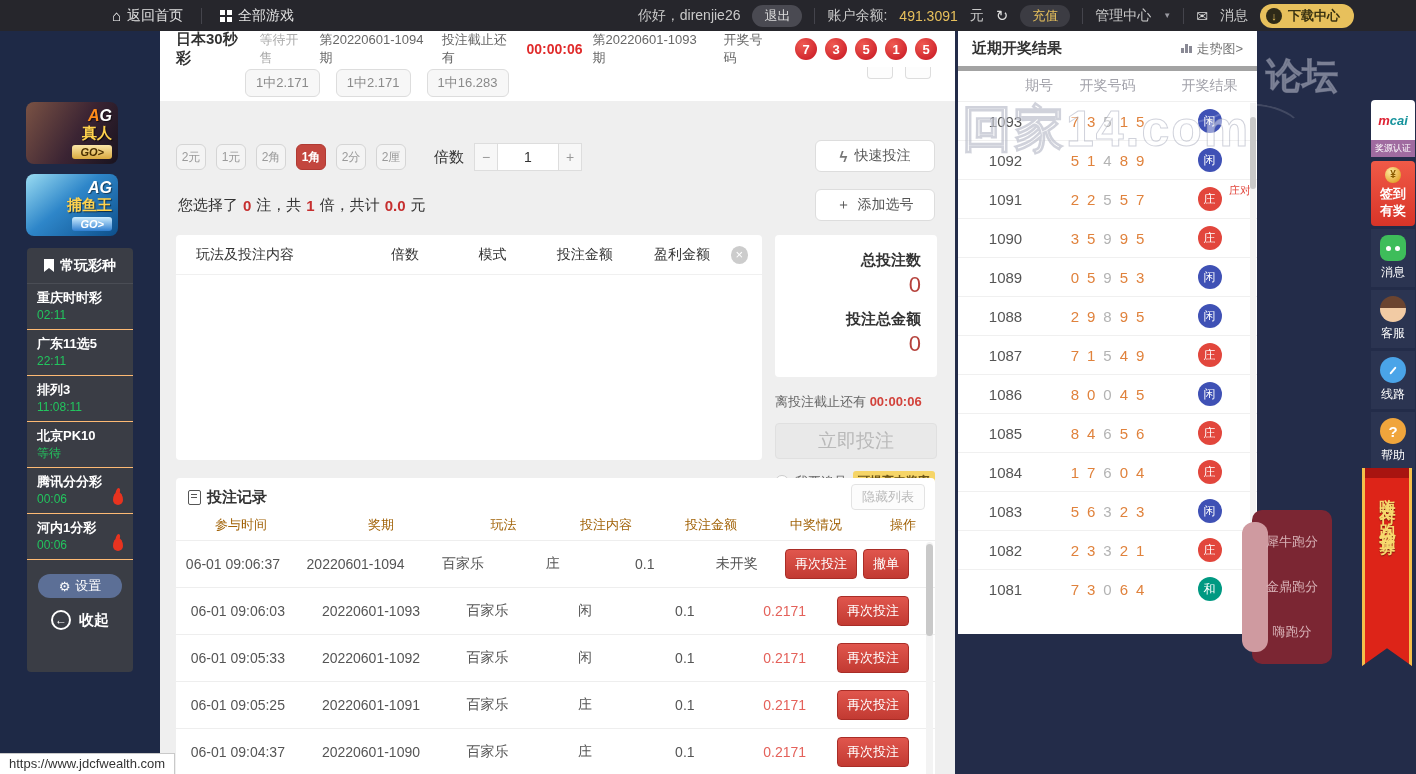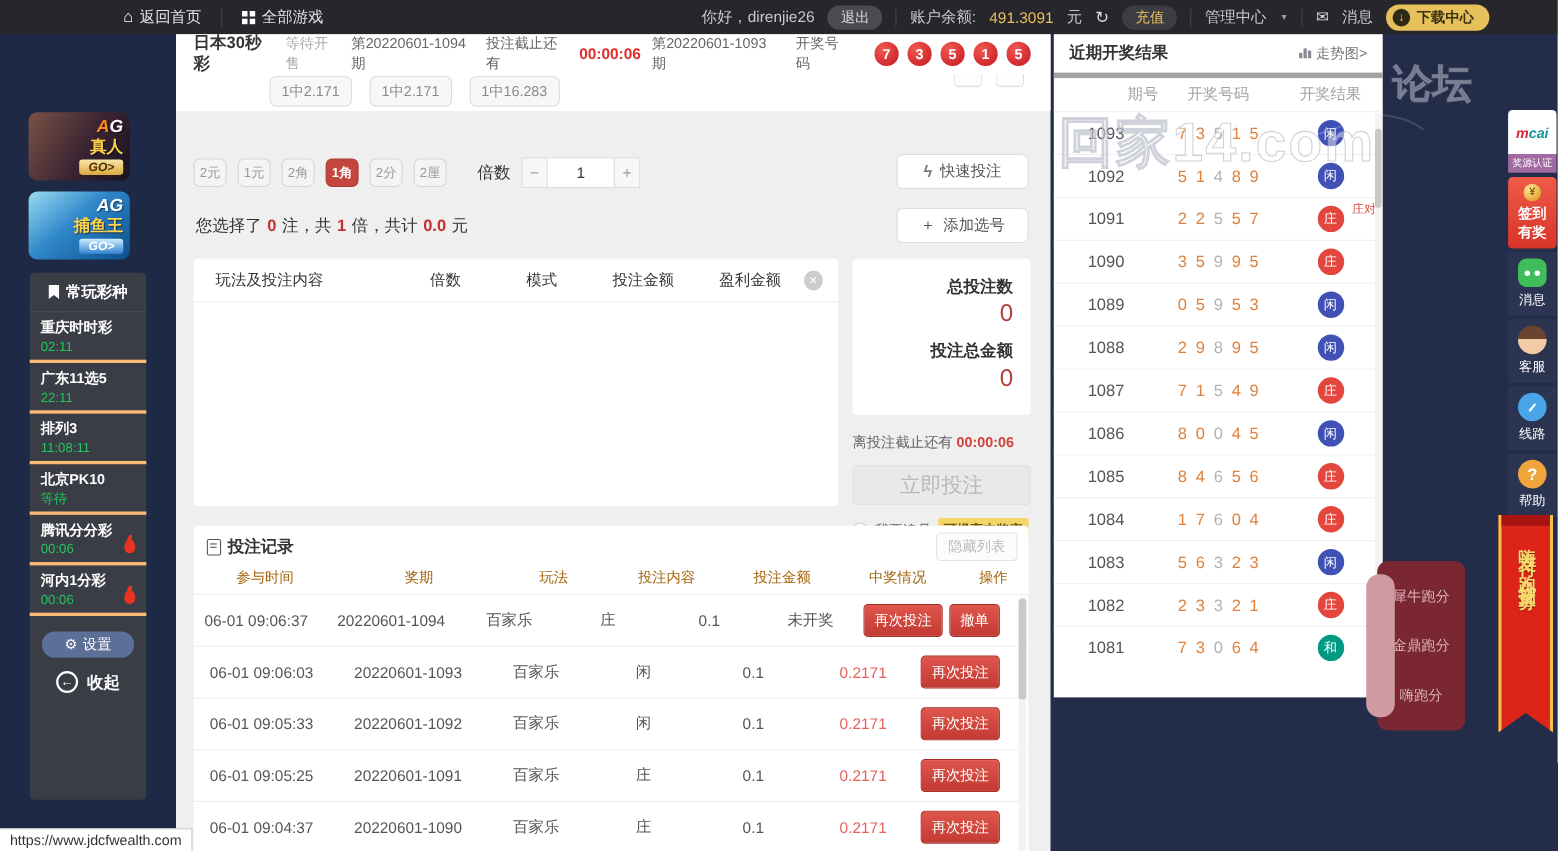--- a/index.html
+++ b/index.html
@@ -36,26 +36,26 @@
   .banner.live { top:71px; background:linear-gradient(120deg,#7a5244 0%,#3b2433 55%,#18131f 100%); }
   .banner.fish { top:143px; background:linear-gradient(140deg,#9adcf2 0%,#2e86c9 45%,#0d4f8b 100%); }
   .ag-logo { font-size:16px; font-weight:bold; font-style:italic; color:#fff; line-height:1;
              text-shadow:1px 1px 1px rgba(0,0,0,.5); }
   .ag-logo .a { color:#ff8c1a; } .banner.fish .ag-logo .a { color:#fff; }
   .ag-sub { font-size:15px; font-weight:bold; color:#ffd24d; text-shadow:1px 1px 1px rgba(0,0,0,.6); }
   .go-pill { margin-top:2px; background:linear-gradient(#fbe6a8,#d9a93f); color:#4a2f00; font-weight:bold;
              font-size:11px; font-style:italic; border-radius:3px; padding:1px 8px; }
   .banner.fish .go-pill { background:linear-gradient(#cfeeff,#2f7fd1); color:#fff; }
 
-  .lot-panel { position:absolute; left:27px; top:217px; width:106px; height:479px; background:#3a3d45;
+  .lot-panel { position:absolute; left:27px; top:217px; width:106px; height:424px; background:#3a3d45;
                border-radius:4px; color:#fff; }
   .lot-head { display:flex; align-items:center; justify-content:center; gap:6px; height:36px;
               font-size:14px; font-weight:bold; border-bottom:1px solid #4a4d55; }
   .bm-ic { width:10px; height:13px; background:#fff; clip-path:polygon(0 0,100% 0,100% 100%,50% 70%,0 100%); }
-  .lot-item { height:46px; padding:5px 10px 0 10px; border-bottom:3px solid #fdba74; position:relative; cursor:pointer; }
+  .lot-item { height:46px; padding:5px 10px 0 10px; border-bottom:1px solid #fdba74; position:relative; cursor:pointer; }
   .lot-name { font-size:13px; font-weight:bold; color:#fff; line-height:18px; }
   .lot-time { font-size:12px; color:#22c55e; line-height:16px; }
   .flame { position:absolute; right:10px; bottom:8px; width:10px; height:13px; background:#e8331f;
            border-radius:50% 50% 50% 50%/62% 62% 38% 38%; }
   .flame::before { content:""; position:absolute; left:3px; top:-4px; width:4px; height:7px; background:#e8331f;
            border-radius:50% 50% 50% 50%/70% 70% 30% 30%; transform:rotate(18deg); }
   .settings-btn { margin:14px auto 0; width:84px; height:24px; background:#5c6f96; border-radius:13px;
             color:#fff; font-size:13px; display:flex; align-items:center; justify-content:center; gap:5px; cursor:pointer; }
   .collapse-row { margin-top:12px; display:flex; align-items:center; justify-content:center; gap:8px;
             font-size:15px; font-weight:bold; color:#fff; cursor:pointer; }

